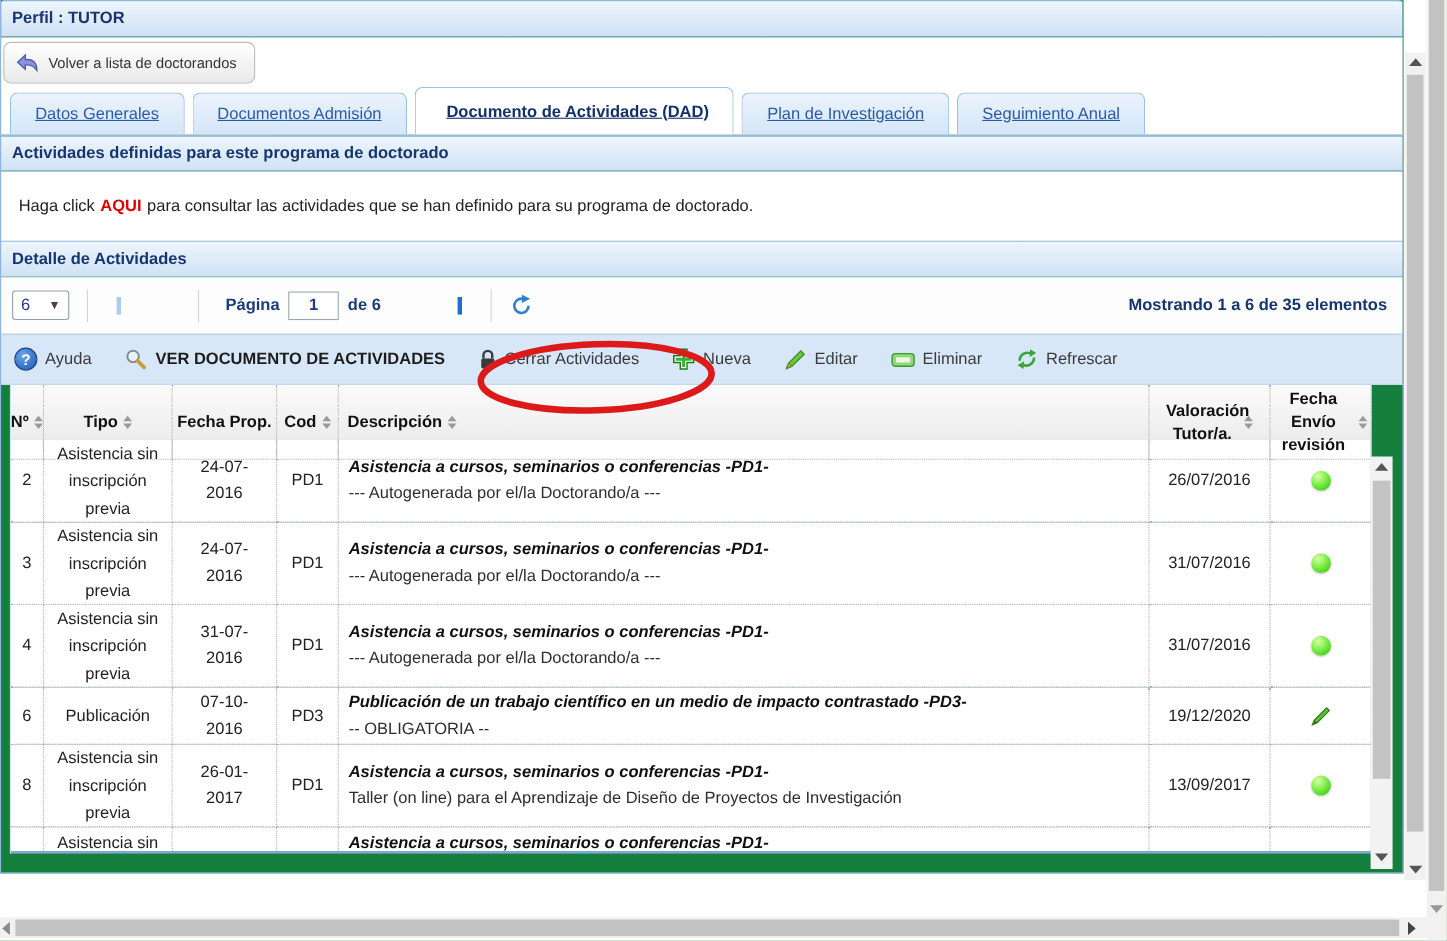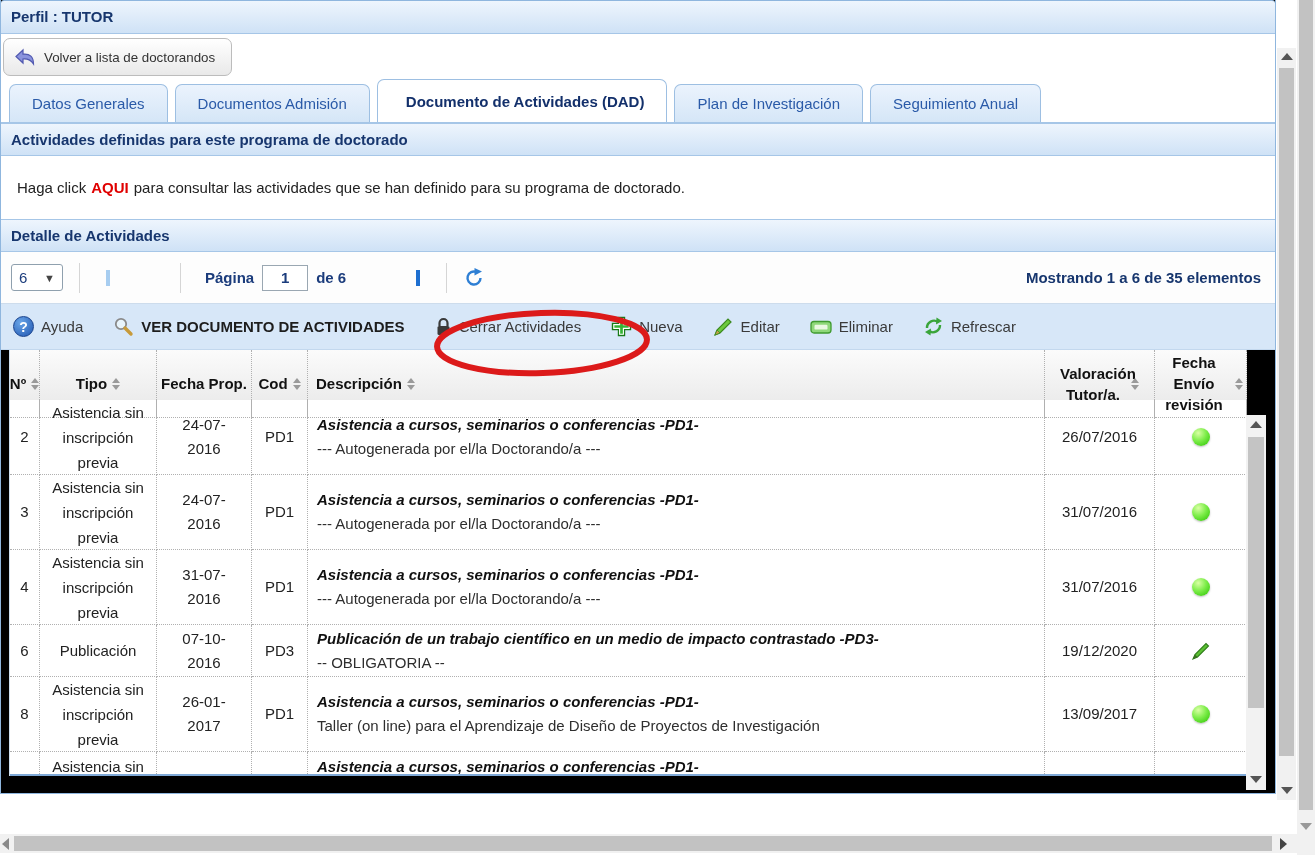--- a/index.html
+++ b/index.html
@@ -1,41 +1,41 @@
 <!DOCTYPE html>
 <html><head>
 <meta charset="utf-8">
 <style>
   * { margin:0; padding:0; box-sizing:border-box; }
   html,body { width:1315px; height:855px; overflow:hidden; background:#fff;
     font-family:"Liberation Sans", sans-serif; font-size:15px; color:#222; }
 
   .frame { position:absolute; left:0; top:8; width:1276px; height:794px;
-    border:1px solid #8fb6de; border-top:none; background:#000000; }
+    border:1px solid #8fb6de; border-top:none; background:#15803d; }
 
   .top-tick { position:absolute; left:708px; top:0; width:3px; height:8px; background:#5d8fc9; }
 
   
   .bluebar { background:linear-gradient(#eef5fd,#cfe2f6); border-top:1px solid #a6c6e7;
     border-bottom:1px solid #a6c6e7; color:#17366e; font-weight:bold; }
   .profile-bar { height:34px; line-height:32px; padding-left:10px; border-top:1px solid #8fb6de;
     border-radius:3px 3px 0 0; }
 
   
   .back-row { height:46px; background:#fff; padding:4px 0 0 2px; }
   .btn-back { display:inline-flex; align-items:center; gap:8px; height:38px; padding:0 16px 0 10px;
     background:linear-gradient(#ffffff,#e9e9e9); border:1px solid #bcbcbc; border-radius:7px;
     color:#333; cursor:pointer; }
 
   
   .tabs-row { height:43px; border-bottom:1px solid #a6c6e7; padding-left:8px; display:flex;
     align-items:flex-end; gap:7px; background:#fff; }
   .tab { height:38px; display:flex; align-items:center; padding:0 22px;
     background:linear-gradient(#ebf3fd,#d5e6f7); border:1px solid #9dbfe2; border-bottom:none;
-    border-radius:7px 7px 0 0; color:#2a5aa8; cursor:pointer; white-space:nowrap; }
+    border-radius:7px 7px 0 0; color:#2a5aa8; cursor:pointer; white-space:nowrap;text-decoration:underline; }
   .tab.active { height:43px; background:#fff; color:#13306b; font-weight:bold;padding-left:28px; }
 
   .sec-header { height:33px; line-height:31px; padding-left:10px; }
 
   .info-panel { height:63px; background:#fff; display:flex; align-items:center; padding-left:16px; }
   .info-panel .aqui { color:#e00000; font-weight:bold; margin:0 5px; cursor:pointer; }
 
   
   .pager { height:52px; background:#fdfdfd; border-bottom:1px solid #cddcec; display:flex;
     align-items:center; padding:0 14px 0 10px; }

